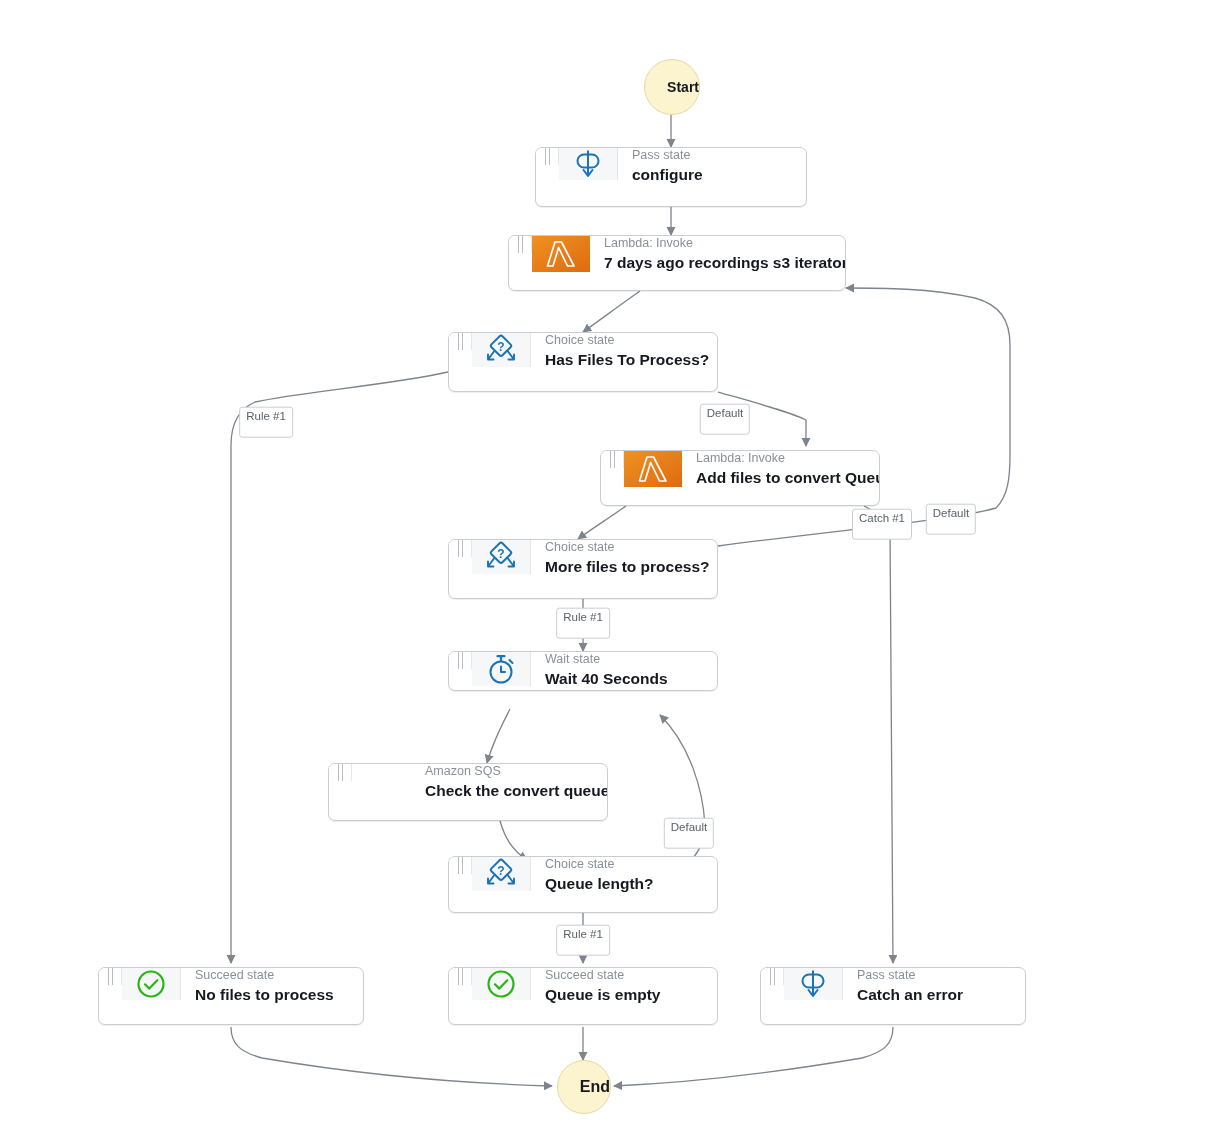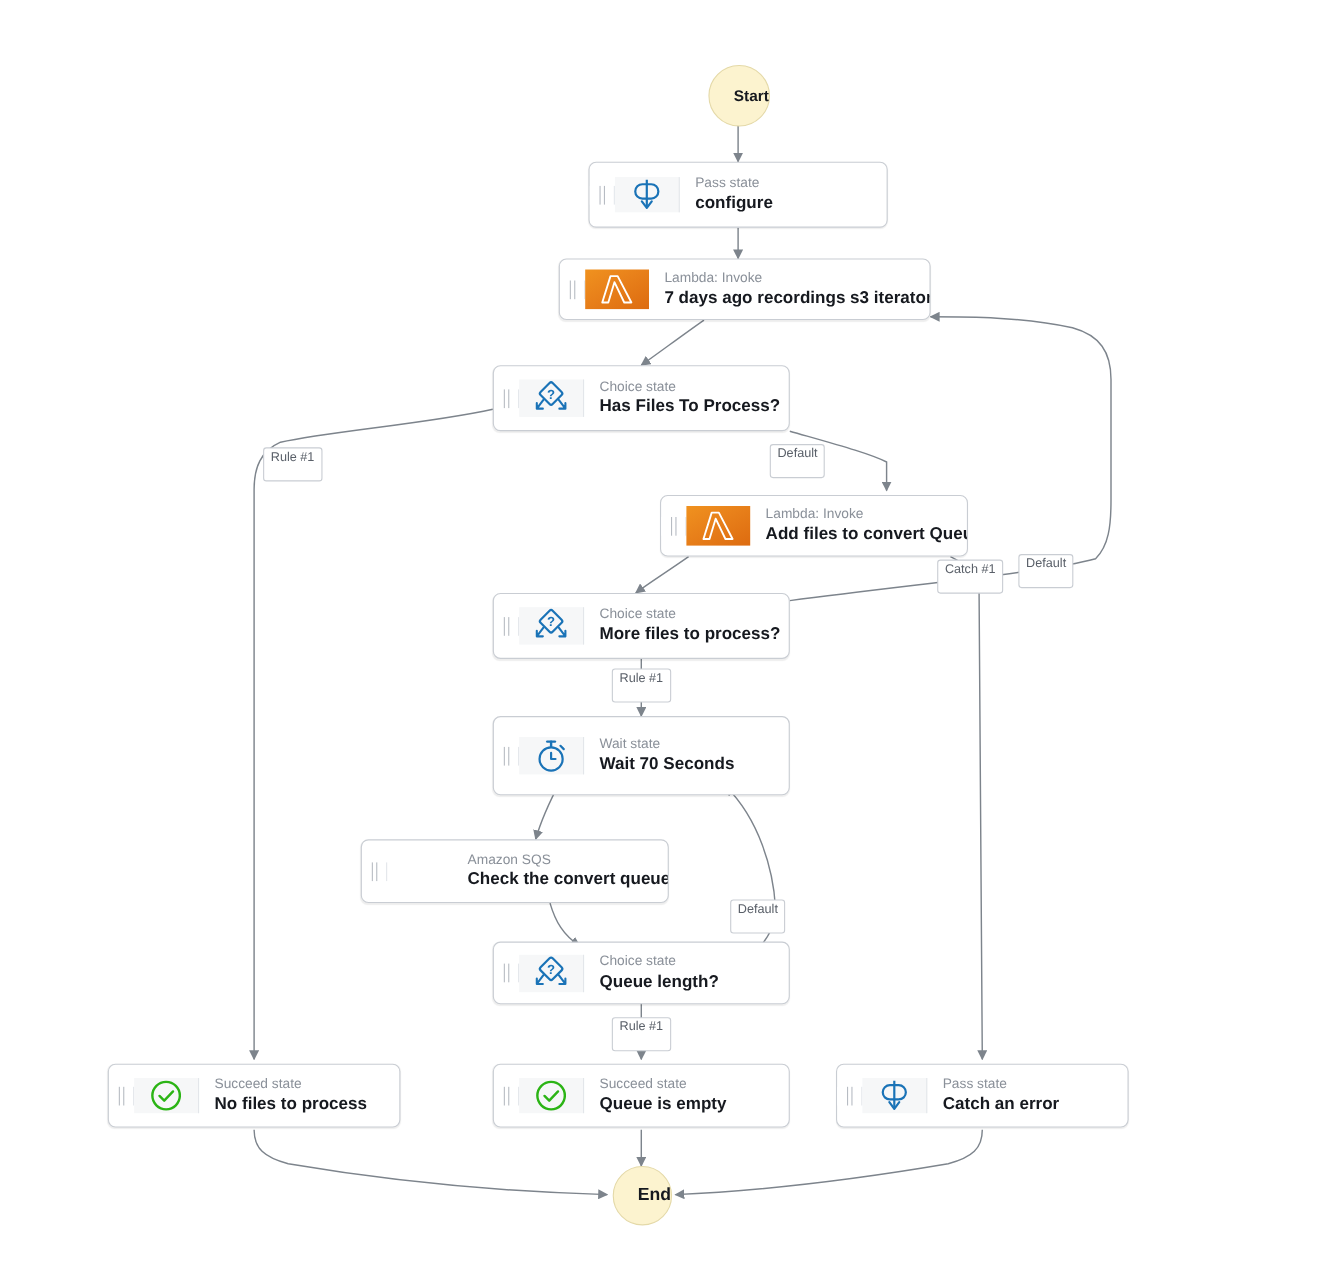--- a/index.html
+++ b/index.html
@@ -34,21 +34,21 @@
     font-weight:bold;
     z-index:3;
   }
   .terminal.start{font-size:14px;}
   .terminal.end{font-size:16px;}
 
   
   .node{
     position:absolute;
     display:flex;
-    align-items:center;
+    align-items:flex-start;
     background:#ffffff;
     border:1px solid #c9cdd3;
     border-radius:7px;
     box-shadow:0 1px 1px rgba(0,0,0,.07);
     box-sizing:border-box;
     overflow:hidden;
     z-index:2;
   }
   .grip{
     width:22px;
@@ -263,37 +263,37 @@
         <path d="M11 18.5 L5 26.5 M5 26.5 L10.5 26.5 M5 26.5 L5 21.5" stroke="#1a73b7" stroke-width="1.9" stroke-linecap="round"></path>
         <path d="M25 18.5 L31 26.5 M31 26.5 L25.5 26.5 M31 26.5 L31 21.5" stroke="#1a73b7" stroke-width="1.9" stroke-linecap="round"></path>
       </svg>
     </div>
     <div class="labels">
       <div class="svc">Choice state</div>
       <div class="nm">More files to process?</div>
     </div>
   </div>
 
-  <div class="node" style="left:448px;top:651px;width:270px;height:72px;">
+  <div class="node" style="left:448px;top:651px;width:270px;height:40px;">
     <div class="grip">
         <i></i>
         <i></i>
       </div>
     <div class="iconcell">
       <svg width="32" height="34" viewBox="0 0 32 34" fill="none" xmlns="http://www.w3.org/2000/svg">
         <circle cx="16" cy="20" r="10.5" stroke="#1a73b7" stroke-width="2"></circle>
         <path d="M16 14.5 L16 20 L20 20" stroke="#1a73b7" stroke-width="2" stroke-linecap="round" stroke-linejoin="round" fill="none"></path>
         <path d="M12.5 4.2 L19.5 4.2" stroke="#1a73b7" stroke-width="2.2" stroke-linecap="round"></path>
         <path d="M16 4.2 L16 9" stroke="#1a73b7" stroke-width="2.2" stroke-linecap="round"></path>
         <path d="M24.5 8 L27.5 11" stroke="#1a73b7" stroke-width="2" stroke-linecap="round"></path>
       </svg>
     </div>
     <div class="labels">
       <div class="svc">Wait state</div>
-      <div class="nm">Wait 70 Seconds</div>
+      <div class="nm">Wait 40 Seconds</div>
     </div>
   </div>
 
   <div class="node" style="left:328px;top:763px;width:280px;height:58px;">
     <div class="grip">
         <i></i>
         <i></i>
       </div>
     <div class="iconcell blank"></div>
     <div class="labels">

